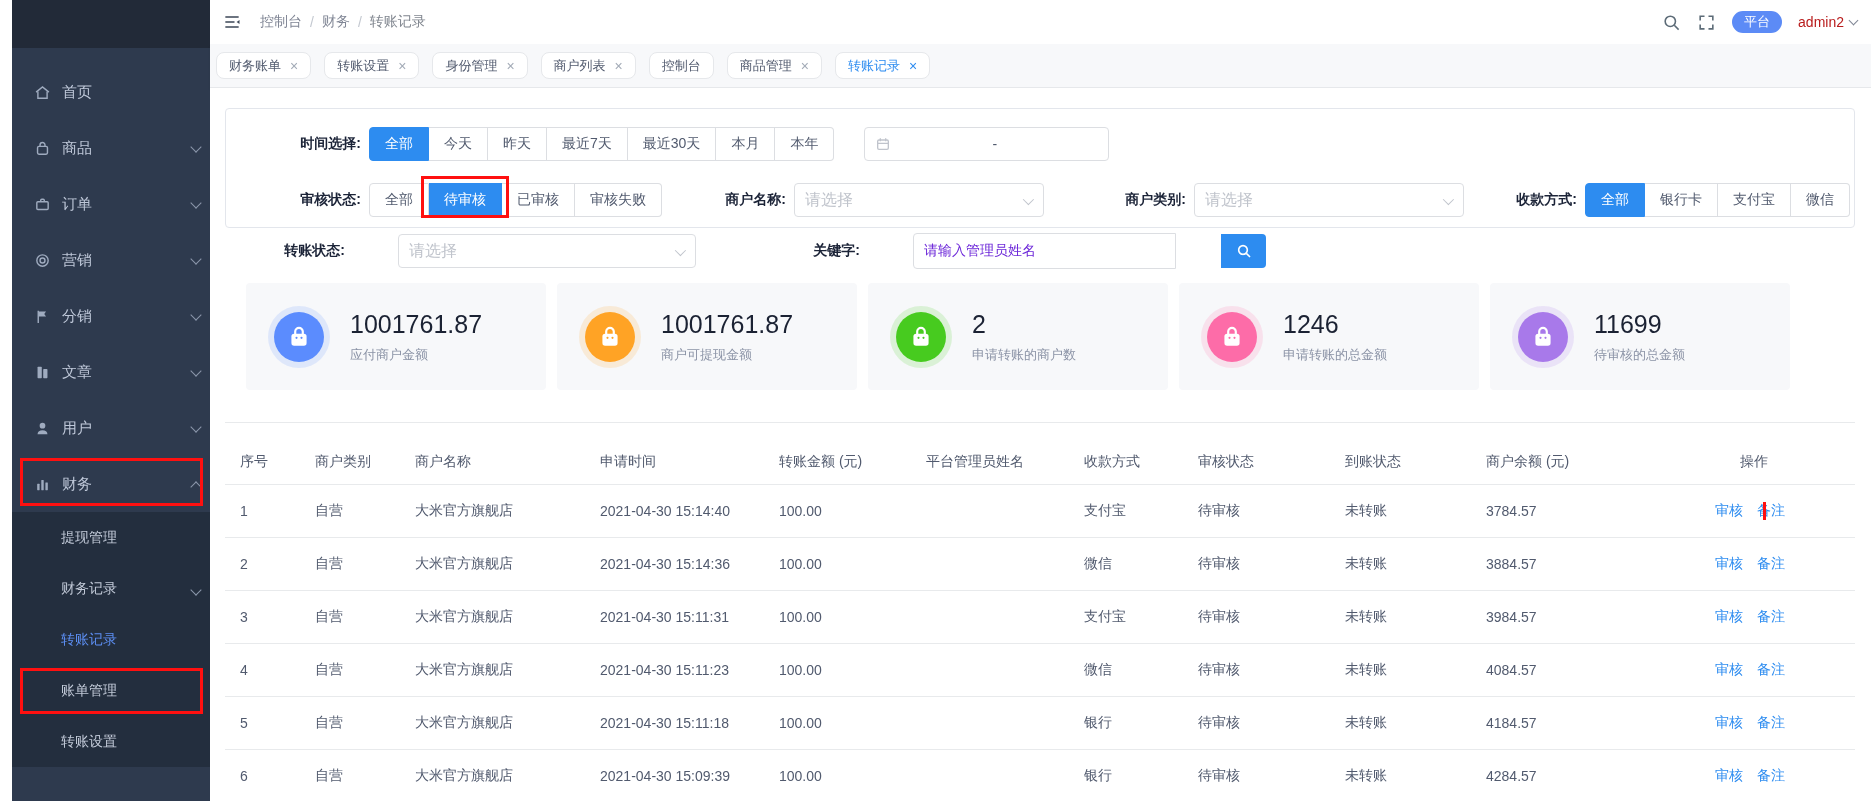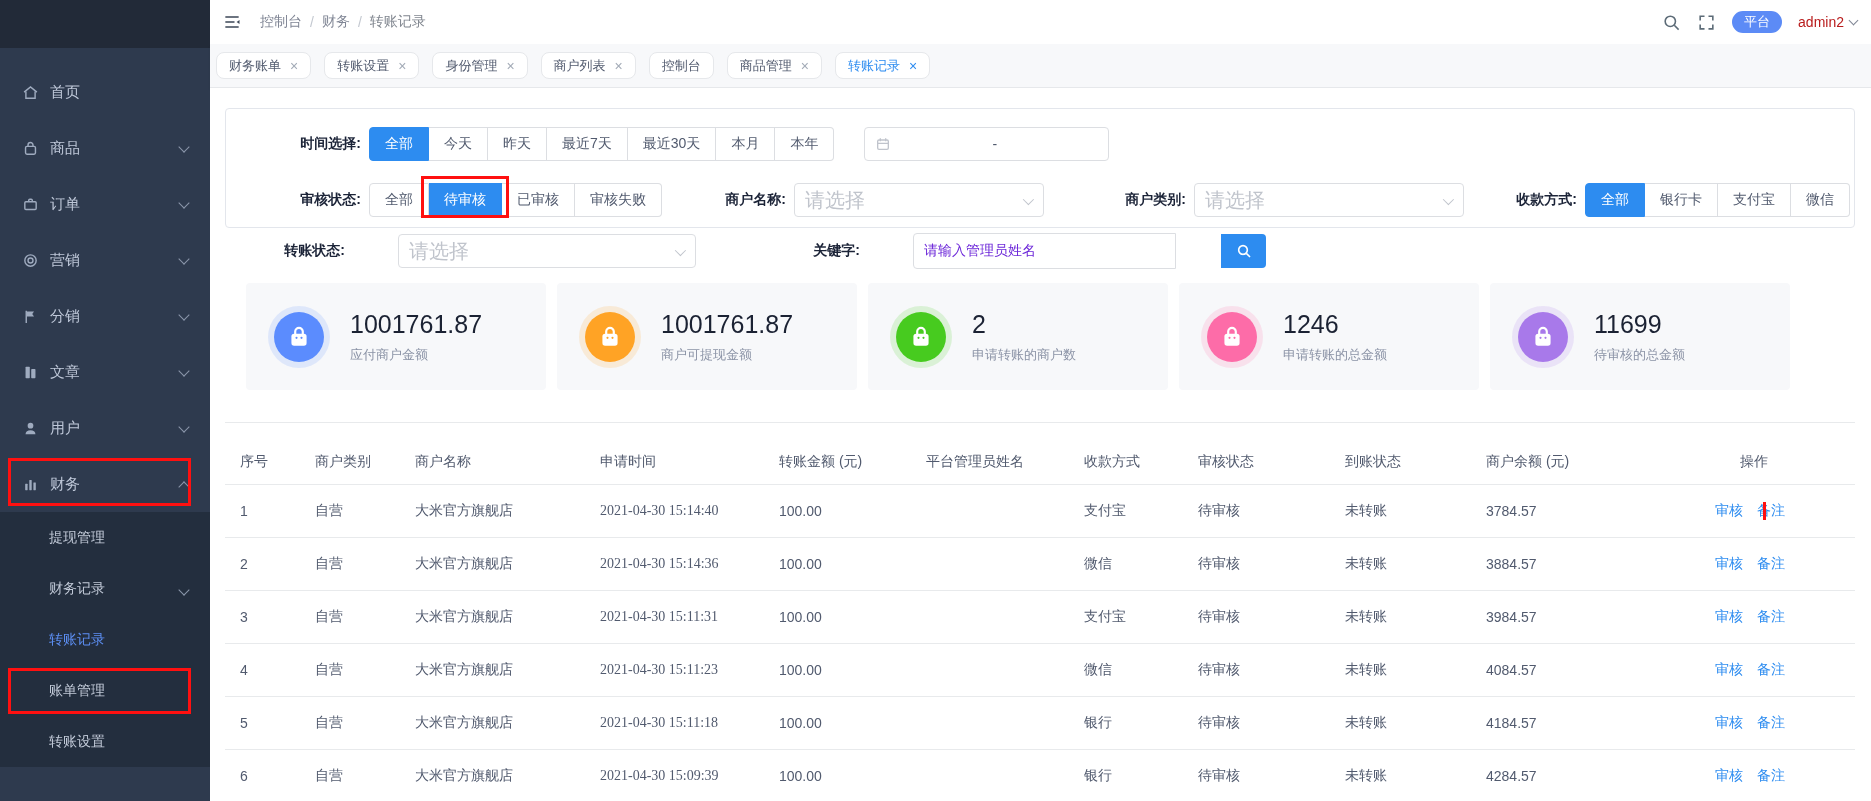--- a/index.html
+++ b/index.html
@@ -6,21 +6,21 @@
     --accent:#2d8cf0;
     --annotation-red:#ff1010;
     --badge-blue:#5c8bf6;
   }
   *{box-sizing:border-box;margin:0;padding:0;}
   html,body{margin:0;padding:0;}
   body{font-family:"Liberation Sans","DejaVu Sans",sans-serif;background:#fff;}
   .screen{position:relative;width:1871px;height:801px;overflow:hidden;background:#fff;}
 
   
-  .sidebar{position:absolute;left:0;top:0;width:210px;height:801px;background:#2e3a4e;overflow:hidden;}
+  .sidebar{position:absolute;left:12px;top:0;width:210px;height:801px;background:#2e3a4e;overflow:hidden;}
   .logo-area{height:48px;background:#222a38;}
   .menu{padding-top:16px;}
   .menu-item{position:relative;height:56px;display:flex;align-items:center;padding:0 22px;color:#bfc8d9;font-size:15px;cursor:pointer;}
   .menu-item .mi-icon{display:flex;align-items:center;margin-right:11px;color:#9fabbf;}
   .chev{width:8px;height:8px;border-right:1.6px solid #8b97ab;border-bottom:1.6px solid #8b97ab;position:absolute;right:22px;}
   .chev.down{transform:rotate(45deg);top:23px;}
   .chev.up{transform:rotate(-135deg);top:27px;}
   .submenu{background:#232e3e;padding:0;}
   .submenu-item{position:relative;height:51px;display:flex;align-items:center;padding-left:49px;color:#c2cad8;font-size:14px;cursor:pointer;}
   .submenu-item.active{color:#5c8ef2;}
@@ -55,21 +55,21 @@
   .f-label.wide{width:85px;}
   .btn-group{display:flex;}
   .btn-group .gbtn{height:34px;padding:1px 15px;background:#fff;border:1px solid #dcdee2;border-left-width:0;font-size:14px;color:#515a6e;display:flex;align-items:center;cursor:pointer;white-space:nowrap;}
   .btn-group .gbtn:first-child{border-left-width:1px;border-radius:4px 0 0 4px;}
   .btn-group .gbtn:last-child{border-radius:0 4px 4px 0;}
   .btn-group .gbtn.active{background:var(--accent);border-color:var(--accent);color:#fff;}
   .annotated{position:relative;}
   .annotated::after{content:'';position:absolute;left:-8px;right:-8px;top:-8px;bottom:-2px;border:3px solid var(--annotation-red);pointer-events:none;z-index:5;}
   .date-input{margin-left:30px;width:245px;height:34px;border:1px solid #dcdee2;border-radius:4px;display:flex;align-items:center;padding:0 10px;color:#808695;cursor:text;}
   .date-input .dash{flex:1;text-align:center;color:#515a6e;font-size:14px;}
-  .sel{height:34px;border:1px solid #dcdee2;border-radius:4px;display:flex;align-items:center;padding:0 10px;font-size:20px;color:#c0c4cc;position:relative;cursor:pointer;background:#fff;}
+  .sel{height:34px;border:1px solid #dcdee2;border-radius:4px;display:flex;align-items:center;padding:0 10px;font-size:16px;color:#c0c4cc;position:relative;cursor:pointer;background:#fff;}
   .sel .sel-chev{position:absolute;right:12px;top:13px;width:8px;height:8px;border-right:1.4px solid #c0c4cc;border-bottom:1.4px solid #c0c4cc;transform:rotate(45deg) translateY(-2px);}
   .txt-input{height:36px;border:1px solid #dcdee2;border-radius:4px 0 0 4px;display:flex;align-items:center;padding:0 10px;font-size:14px;color:#6d28d9;cursor:text;background:#fff;}
   .search-btn{width:45px;height:34px;background:var(--accent);border-radius:0 4px 4px 0;display:flex;align-items:center;justify-content:center;cursor:pointer;}
 
   
   .cards{position:absolute;left:36px;top:195px;display:flex;gap:11px;}
   .stat-card{width:300px;height:107px;background:#f7f8fa;border-radius:4px;display:flex;align-items:center;padding-left:22px;}
   .stat-icon{position:relative;width:62px;height:62px;flex:none;}
   .stat-icon::before{content:'';position:absolute;inset:0;border-radius:50%;background:currentColor;opacity:.16;}
   .stat-icon .bubble{position:absolute;inset:6px;border-radius:50%;background:currentColor;display:flex;align-items:center;justify-content:center;}
@@ -80,21 +80,21 @@
   
   .divider{position:absolute;left:15px;right:16px;top:334px;border-top:1px solid #e8eaec;}
   .table{position:absolute;left:15px;right:16px;top:352px;}
   .t-row{display:flex;align-items:center;}
   .t-head{height:45px;border-bottom:1px solid #e8eaec;color:#515a6e;font-size:14px;}
   .t-body-row{height:53px;border-bottom:1px solid #e8eaec;color:#515a6e;font-size:14px;}
   .tc{flex:none;overflow:hidden;white-space:nowrap;}
   .c0{width:90px;padding-left:15px;}
   .c1{width:100px;}
   .c2{width:185px;}
-  .c3{width:179px;font-family:Liberation Serif, serif;}
+  .c3{width:179px;}
   .c4{width:147px;}
   .c5{width:158px;}
   .c6{width:114px;}
   .c7{width:147px;}
   .c8{width:141px;}
   .c9{width:209px;}
   .c10{width:146px;padding-left:20px;display:flex;gap:14px;align-items:center;}
   .c10.op-header{padding-left:45px;}
   .op-link{color:var(--accent);cursor:pointer;text-decoration:none;}
   .annotated-link{position:relative;}

